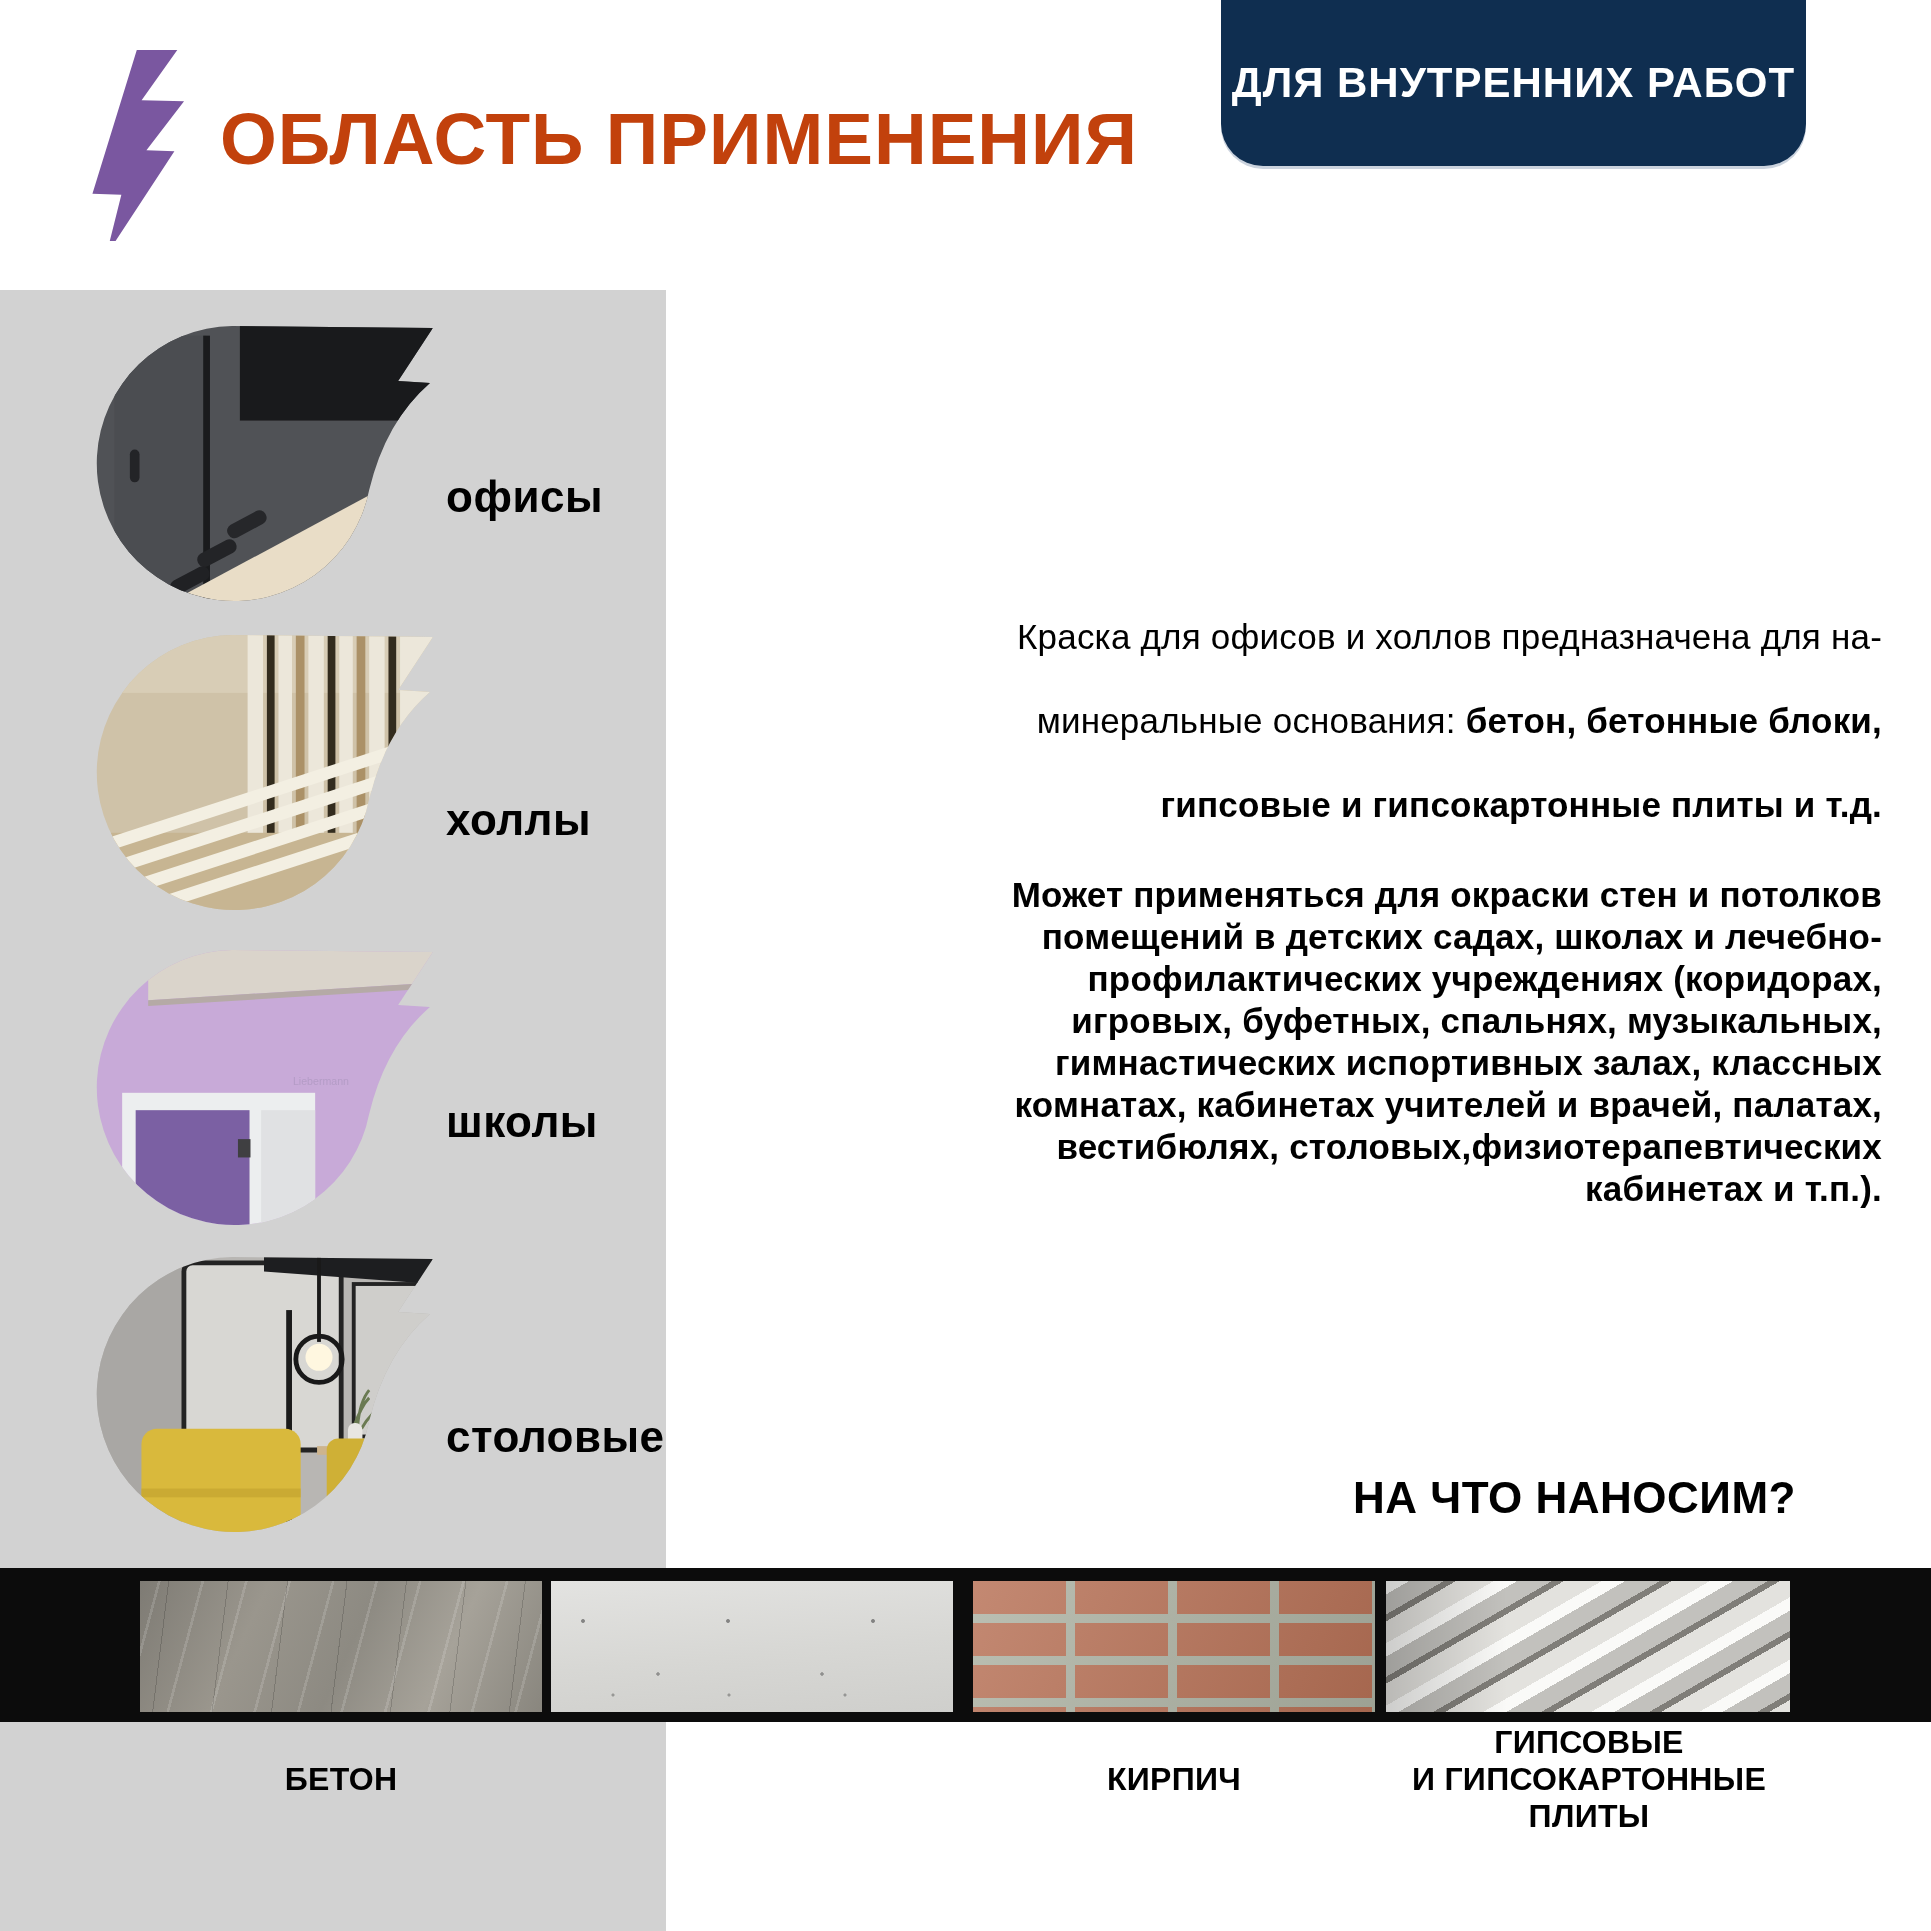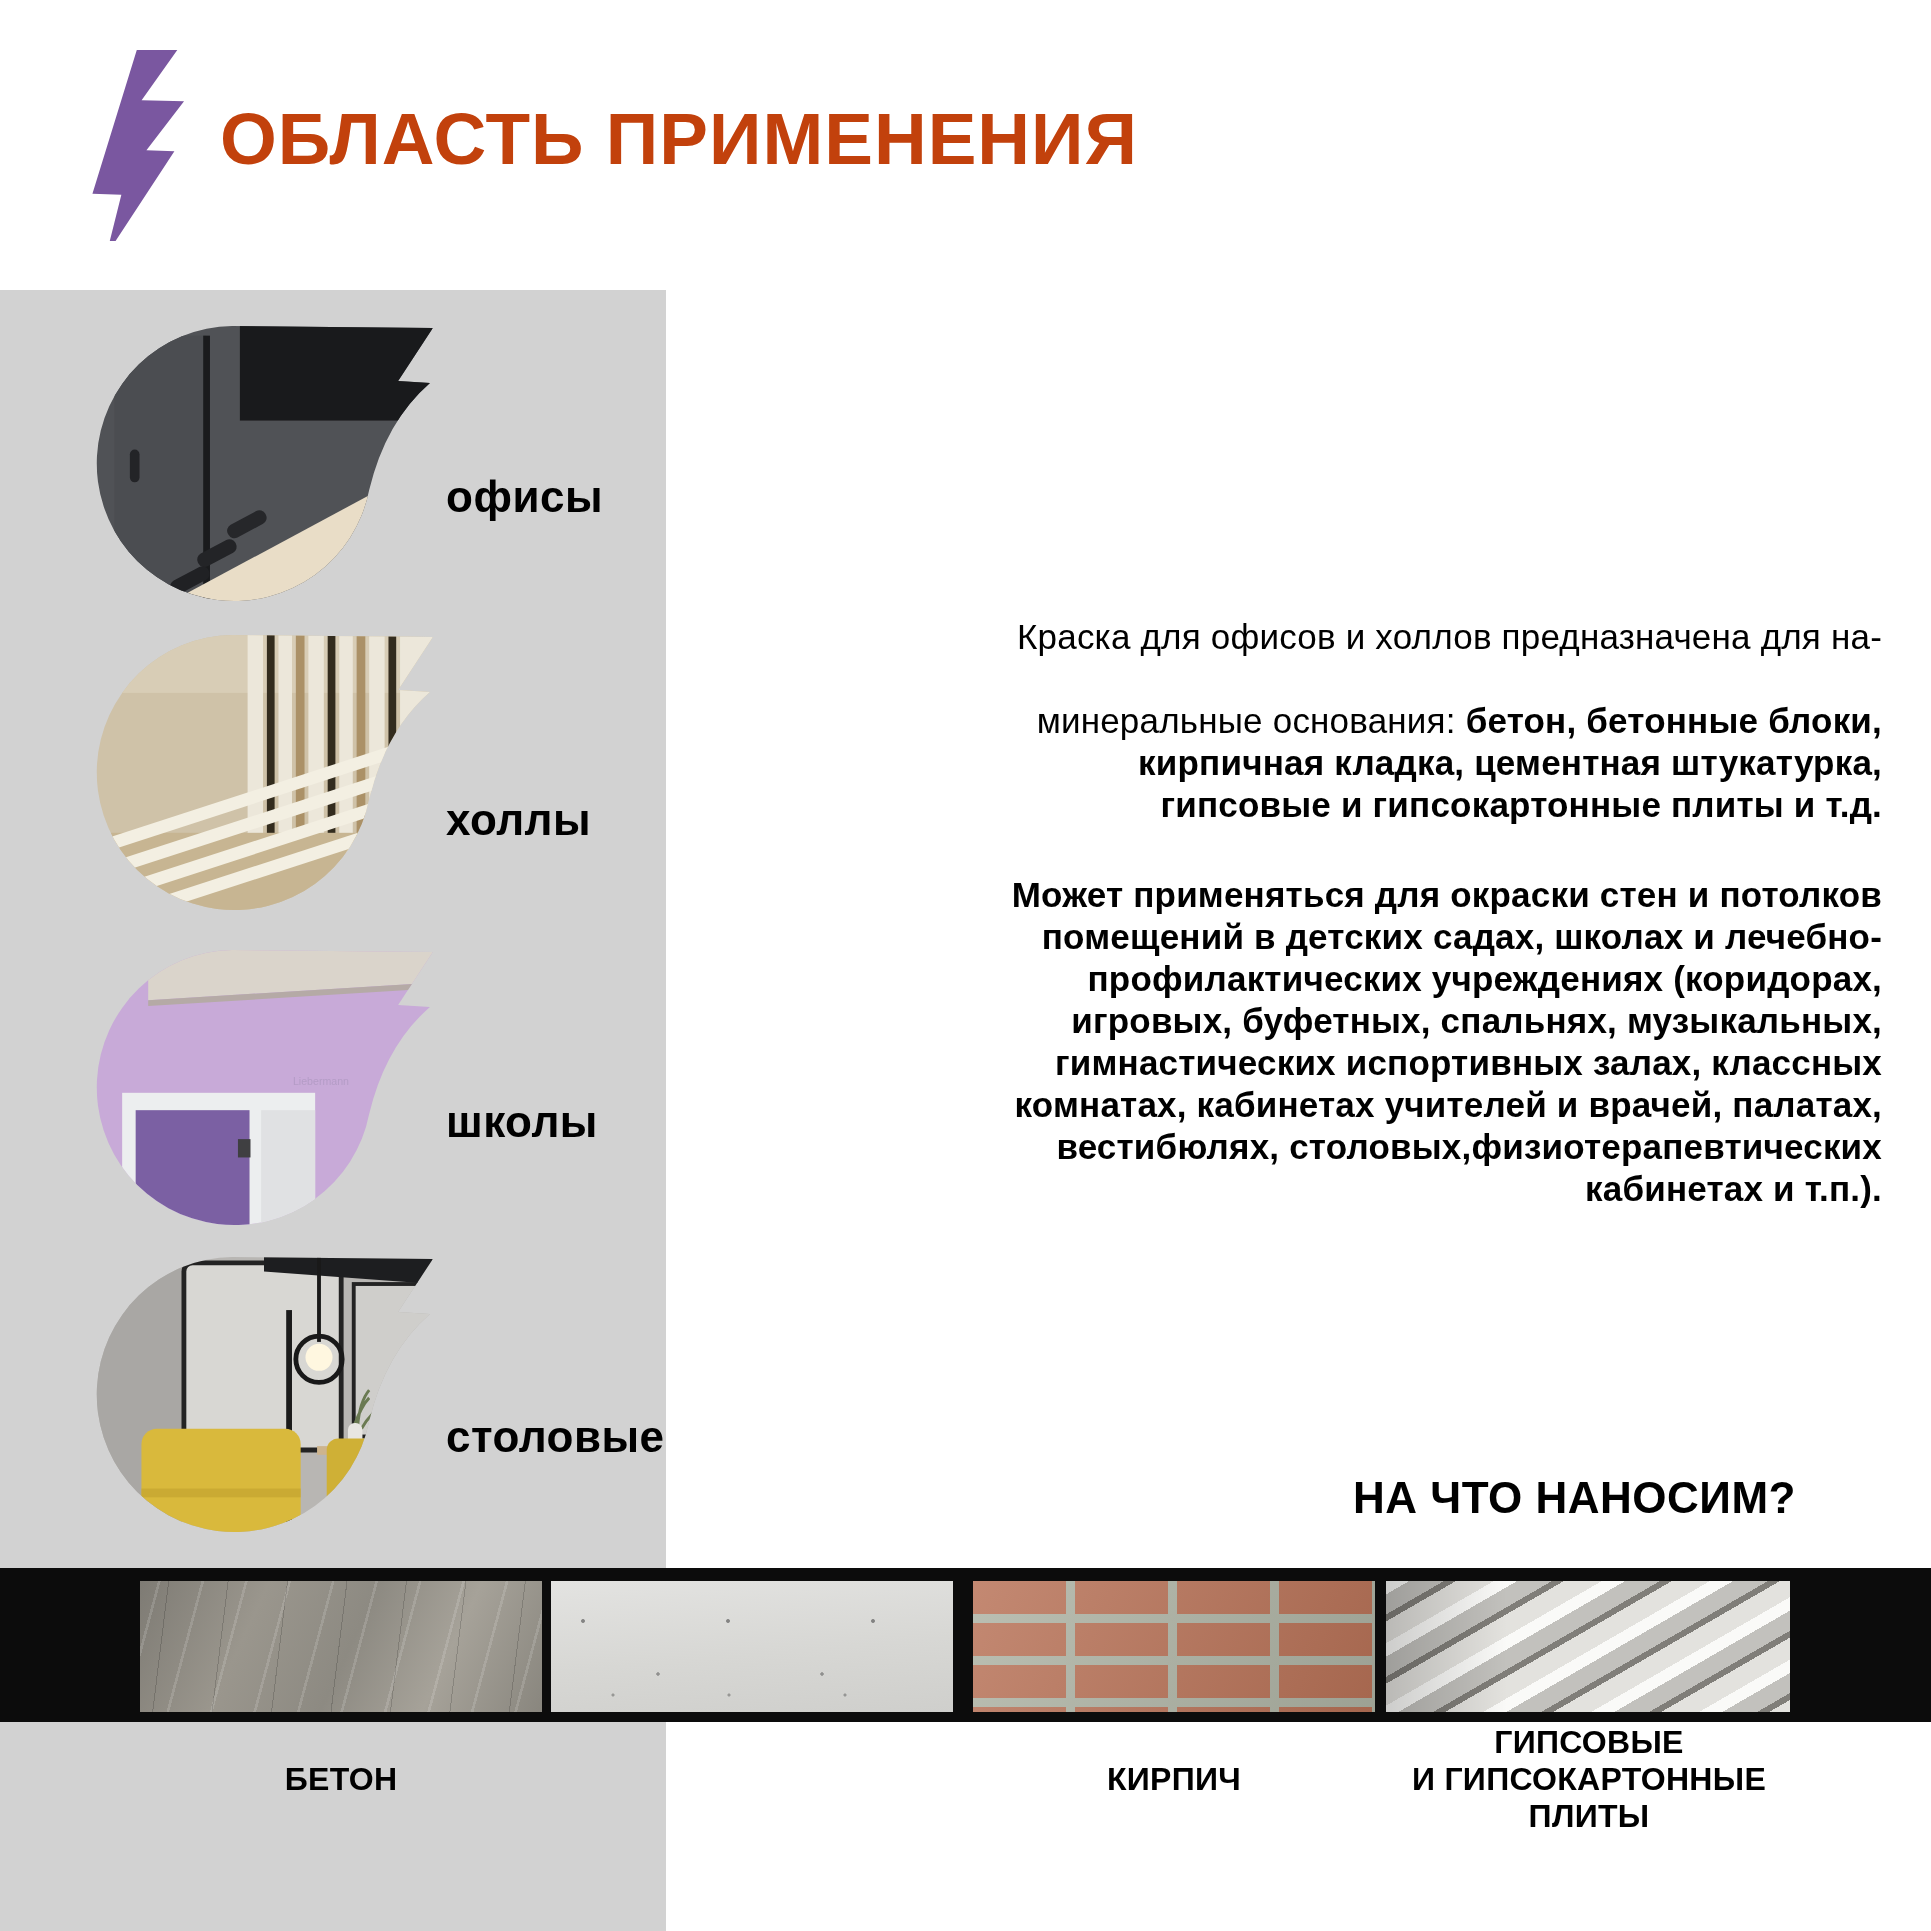--- a/index.html
+++ b/index.html
@@ -95,20 +95,23 @@
       <clipPath id="flash">
         <path d="M142,0 L350,2 L314,57 L347,59 Q301,99 284,170 A142.5,142.5 0 1 1 142,0 Z"></path>
       </clipPath>
     </defs>
   </svg>
 
   <svg class="logo" viewBox="0 0 112 198" aria-hidden="true">
     <polygon points="62,0 104,0 67,52 111,53 72,104 101,105 40,198 34,198 46,150 16,149" fill="#7a57a0"></polygon>
   </svg>
   <h1 class="title">ОБЛАСТЬ ПРИМЕНЕНИЯ</h1>
+  <div class="badge">
+    <span>ДЛЯ ВНУТРЕННИХ РАБОТ</span>
+  </div>
 
   <div class="gray-panel"></div>
 
   <svg class="app-photo" style="top:326px" viewBox="0 0 350 285">
     <g clip-path="url(#flash)">
       <rect width="350" height="285" fill="#505256"></rect>
       <rect x="20" y="10" width="95" height="275" fill="#4b4d51"></rect>
       <rect x="112" y="10" width="7" height="275" fill="#1a1b1d"></rect>
       <rect x="36" y="128" width="10" height="34" rx="5" fill="#232427"></rect>
       <rect x="150" y="0" width="200" height="98" fill="#191a1c"></rect>
@@ -178,21 +181,21 @@
       <path d="M268,176 q8,-22 16,-30 M272,176 q2,-26 12,-38 M276,178 q10,-18 24,-24" stroke="#6a7a52" stroke-width="3" fill="none"></path>
       <rect x="262" y="172" width="15" height="26" rx="7" fill="#e8e6e2"></rect>
       <rect x="48" y="178" width="165" height="107" rx="16" fill="#d9b93c"></rect>
       <rect x="48" y="240" width="165" height="9" fill="#c2a12e" opacity=".65"></rect>
       <rect x="240" y="188" width="110" height="97" rx="12" fill="#cfb036"></rect>
     </g>
   </svg>
   <div class="app-label" style="top:1412px">столовые</div>
 
   <div class="copy">
-    <div class="p1"><span>Краска для офисов и холлов предназначена для на-</span><br><br><span>минеральные основания: </span><span class="b">бетон, бетонные блоки,</span><br><span class="b">кирпичная кладка, цементная штукатурка,</span><br><span class="b">гипсовые и гипсокартонные плиты и т.д.</span></div>
+    <div class="p1"><span>Краска для офисов и холлов предназначена для на-</span><br><br><span>минеральные основания: </span><span class="b">бетон, бетонные блоки,</span><br><br><span class="b">гипсовые и гипсокартонные плиты и т.д.</span></div>
     <div class="p2"><span class="b">Может применяться для окраски стен и потолков</span><br><span class="b">помещений в детских садах, школах и лечебно-</span><br><span class="b">профилактических учреждениях (коридорах,</span><br><span class="b">игровых, буфетных, спальнях, музыкальных,</span><br><span class="b">гимнастических испортивных залах, классных</span><br><span class="b">комнатах, кабинетах учителей и врачей, палатах,</span><br><span class="b">вестибюлях, столовых,физиотерапевтических</span><br><span class="b">кабинетах и т.п.).</span></div>
   </div>
 
   <h2 class="sub-heading">НА ЧТО НАНОСИМ?</h2>
 
   <div class="strip"></div>
   <div class="tex tex-concrete"></div>
   <div class="tex tex-plaster"></div>
   <div class="tex tex-brick"></div>
   <div class="tex tex-gypsum"></div>

